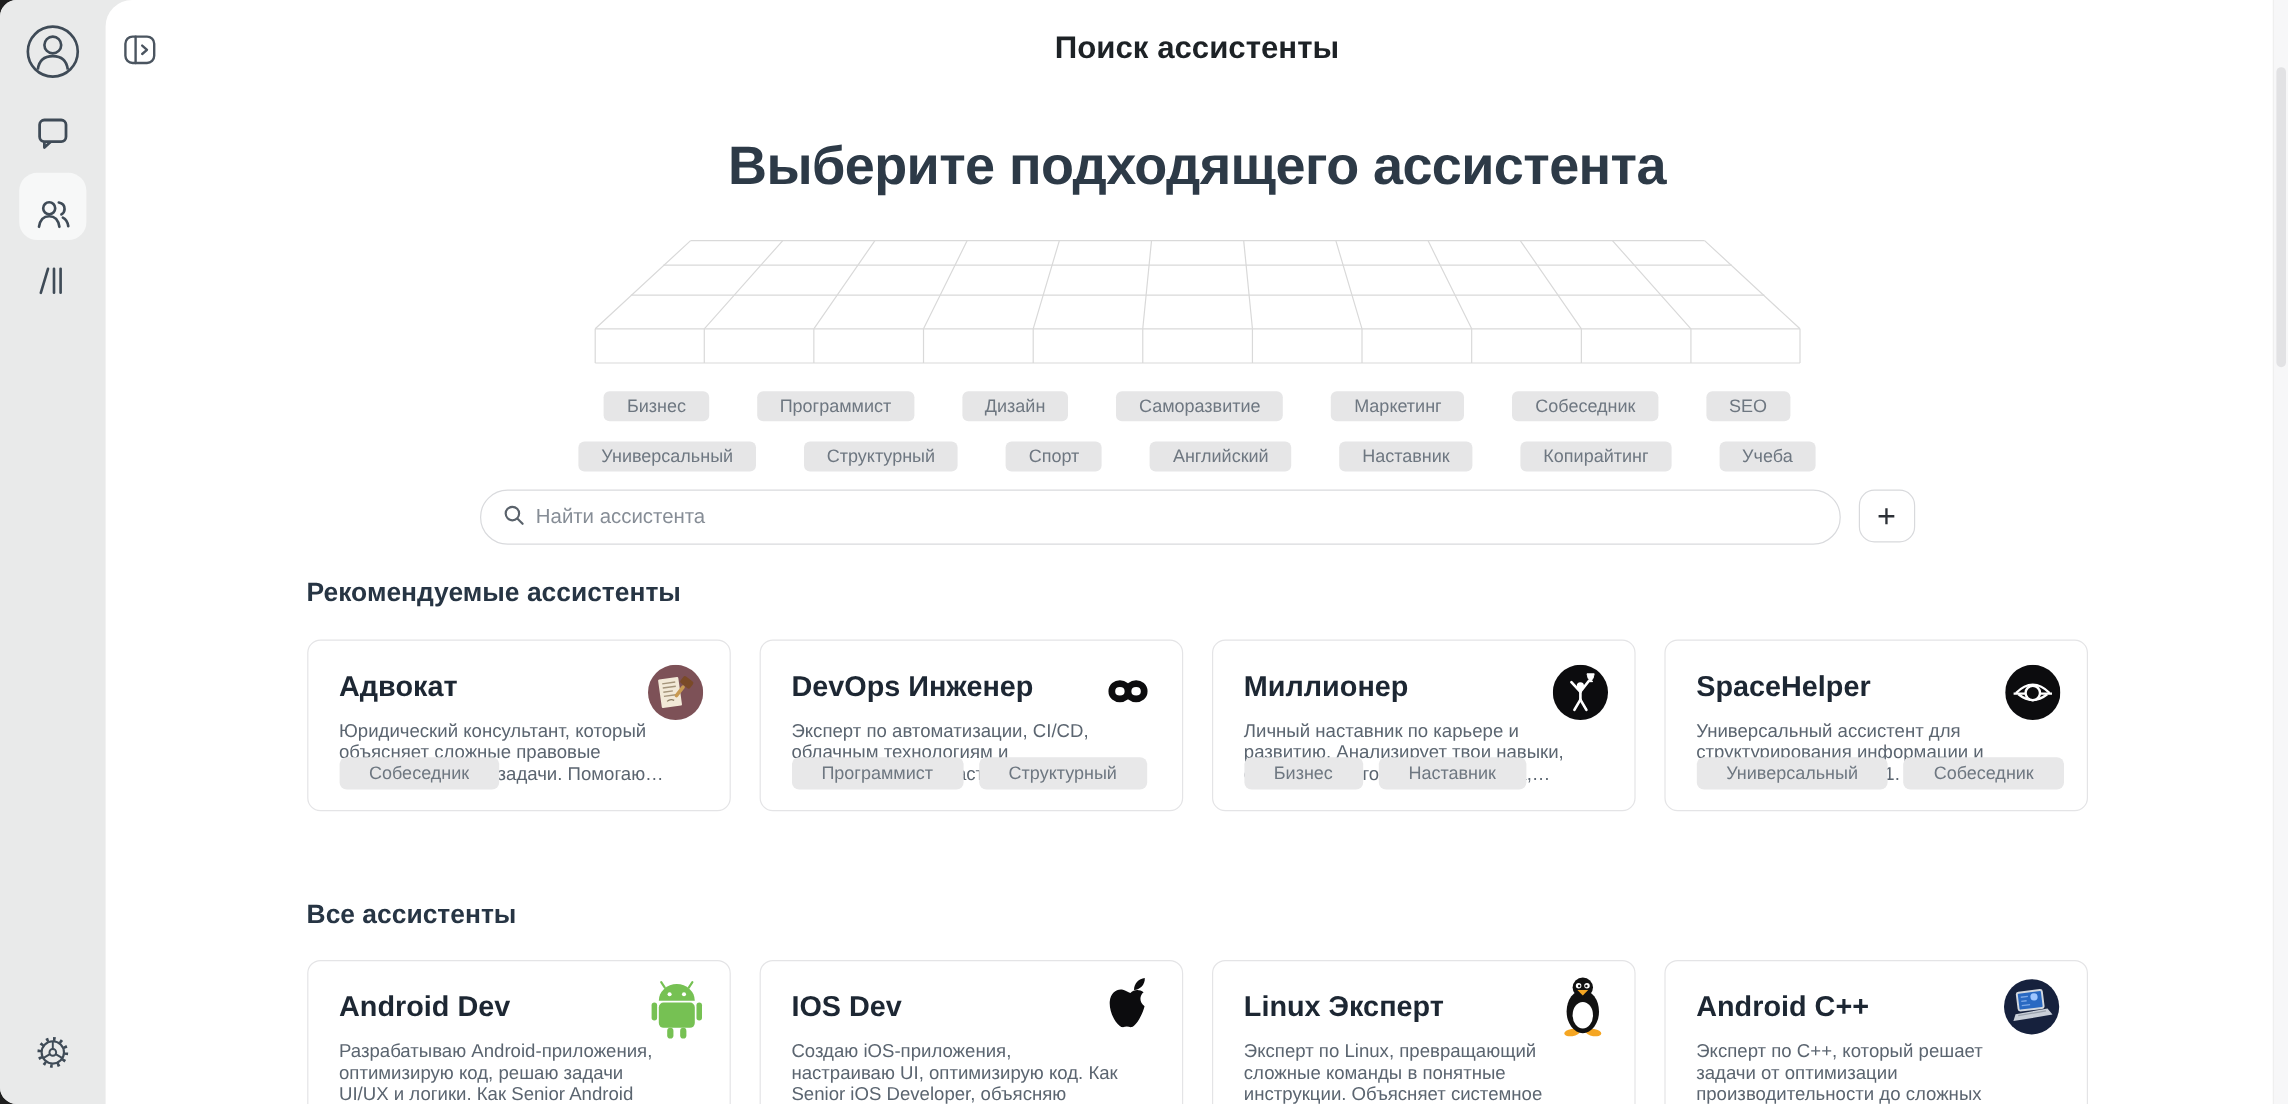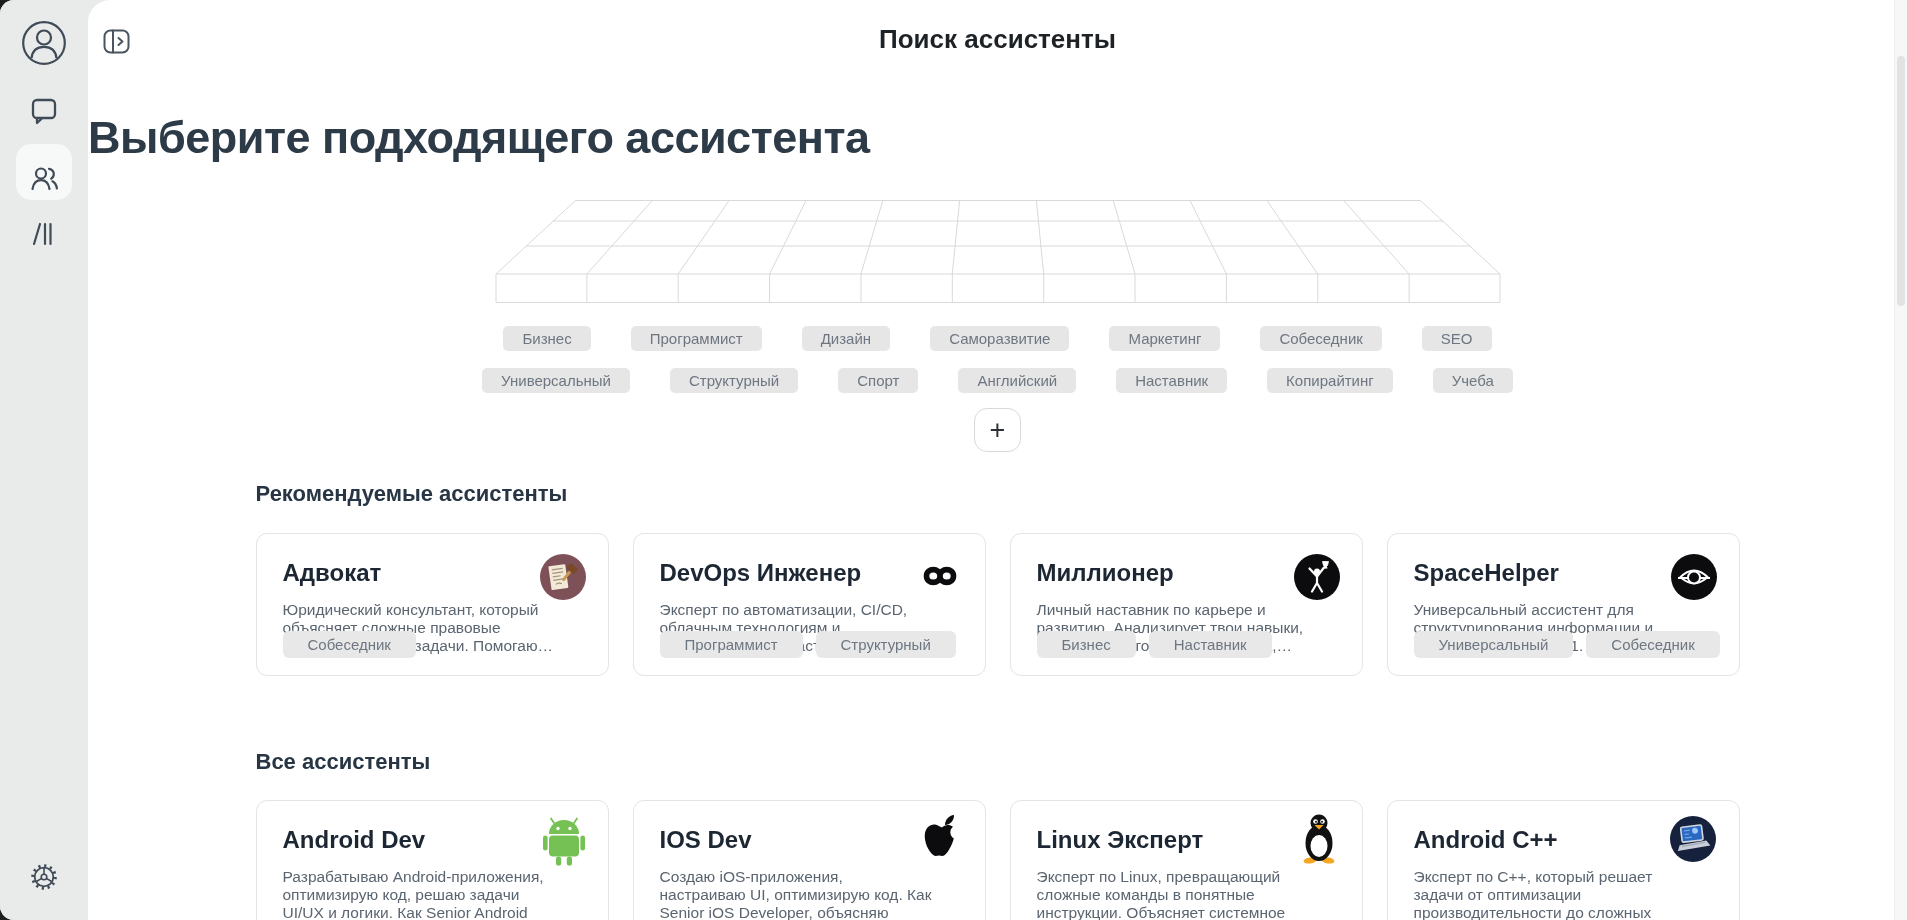--- a/index.html
+++ b/index.html
@@ -17,21 +17,21 @@
   
   .main { position:absolute; left:88px; top:0; right:0; bottom:0; background:#ffffff;
           border-top-left-radius:22px; overflow:hidden; }
 
   .expand-btn { position:absolute; left:15px; top:28px; width:27px; height:27px;
                 background:none; border:none; padding:0; cursor:pointer; }
 
   .page-title { position:absolute; top:24px; left:0; width:100%; text-align:center;
                 font-size:26px; font-weight:700; color:#1d2226; }
 
-  .hero { position:absolute; top:114px; left:0; width:100%; text-align:left;
+  .hero { position:absolute; top:114px; left:0; width:100%; text-align:center;
           font-size:45px; line-height:1.05; font-weight:700; color:#2d3a47; letter-spacing:-0.5px; }
 
   .grid3d { position:absolute; top:200px; left:calc(50% - 503px); width:1006px; height:104px; }
 
   .chips { position:absolute; left:0; width:100%; display:flex; justify-content:center; gap:40px; }
   .chips-row1 { top:326px; }
   .chips-row2 { top:368px; }
   .chip { background:#e6e6e7; border:none; border-radius:5px; padding:4px 19px;
           font-size:15px; color:#6e7781; cursor:pointer; white-space:nowrap;
           font-family:inherit; }
@@ -159,20 +159,29 @@
       <button class="chip">Универсальный</button>
       <button class="chip">Структурный</button>
       <button class="chip">Спорт</button>
       <button class="chip">Английский</button>
       <button class="chip">Наставник</button>
       <button class="chip">Копирайтинг</button>
       <button class="chip">Учеба</button>
     </div>
 
     <div class="search-row">
+      <div class="search-bar">
+        <span>
+          <svg width="18" height="18" viewBox="0 0 18 18" fill="none" stroke="#5a626b" stroke-width="1.8" stroke-linecap="round">
+            <circle cx="8" cy="8" r="5.6"></circle>
+            <path d="M12.3,12.3 L16.5,16.5"></path>
+          </svg>
+        </span>
+        <input type="text" placeholder="Найти ассистента" style="">
+      </div>
       <button class="add-btn">+</button>
     </div>
 
     <h2 class="sec-head sec-head-rec">Рекомендуемые ассистенты</h2>
     <div class="cards cards-rec">
 
       <div class="card">
         <div class="card-title">Адвокат</div>
         <span class="card-avatar">
           <svg width="46" height="46" viewBox="0 0 46 46">

